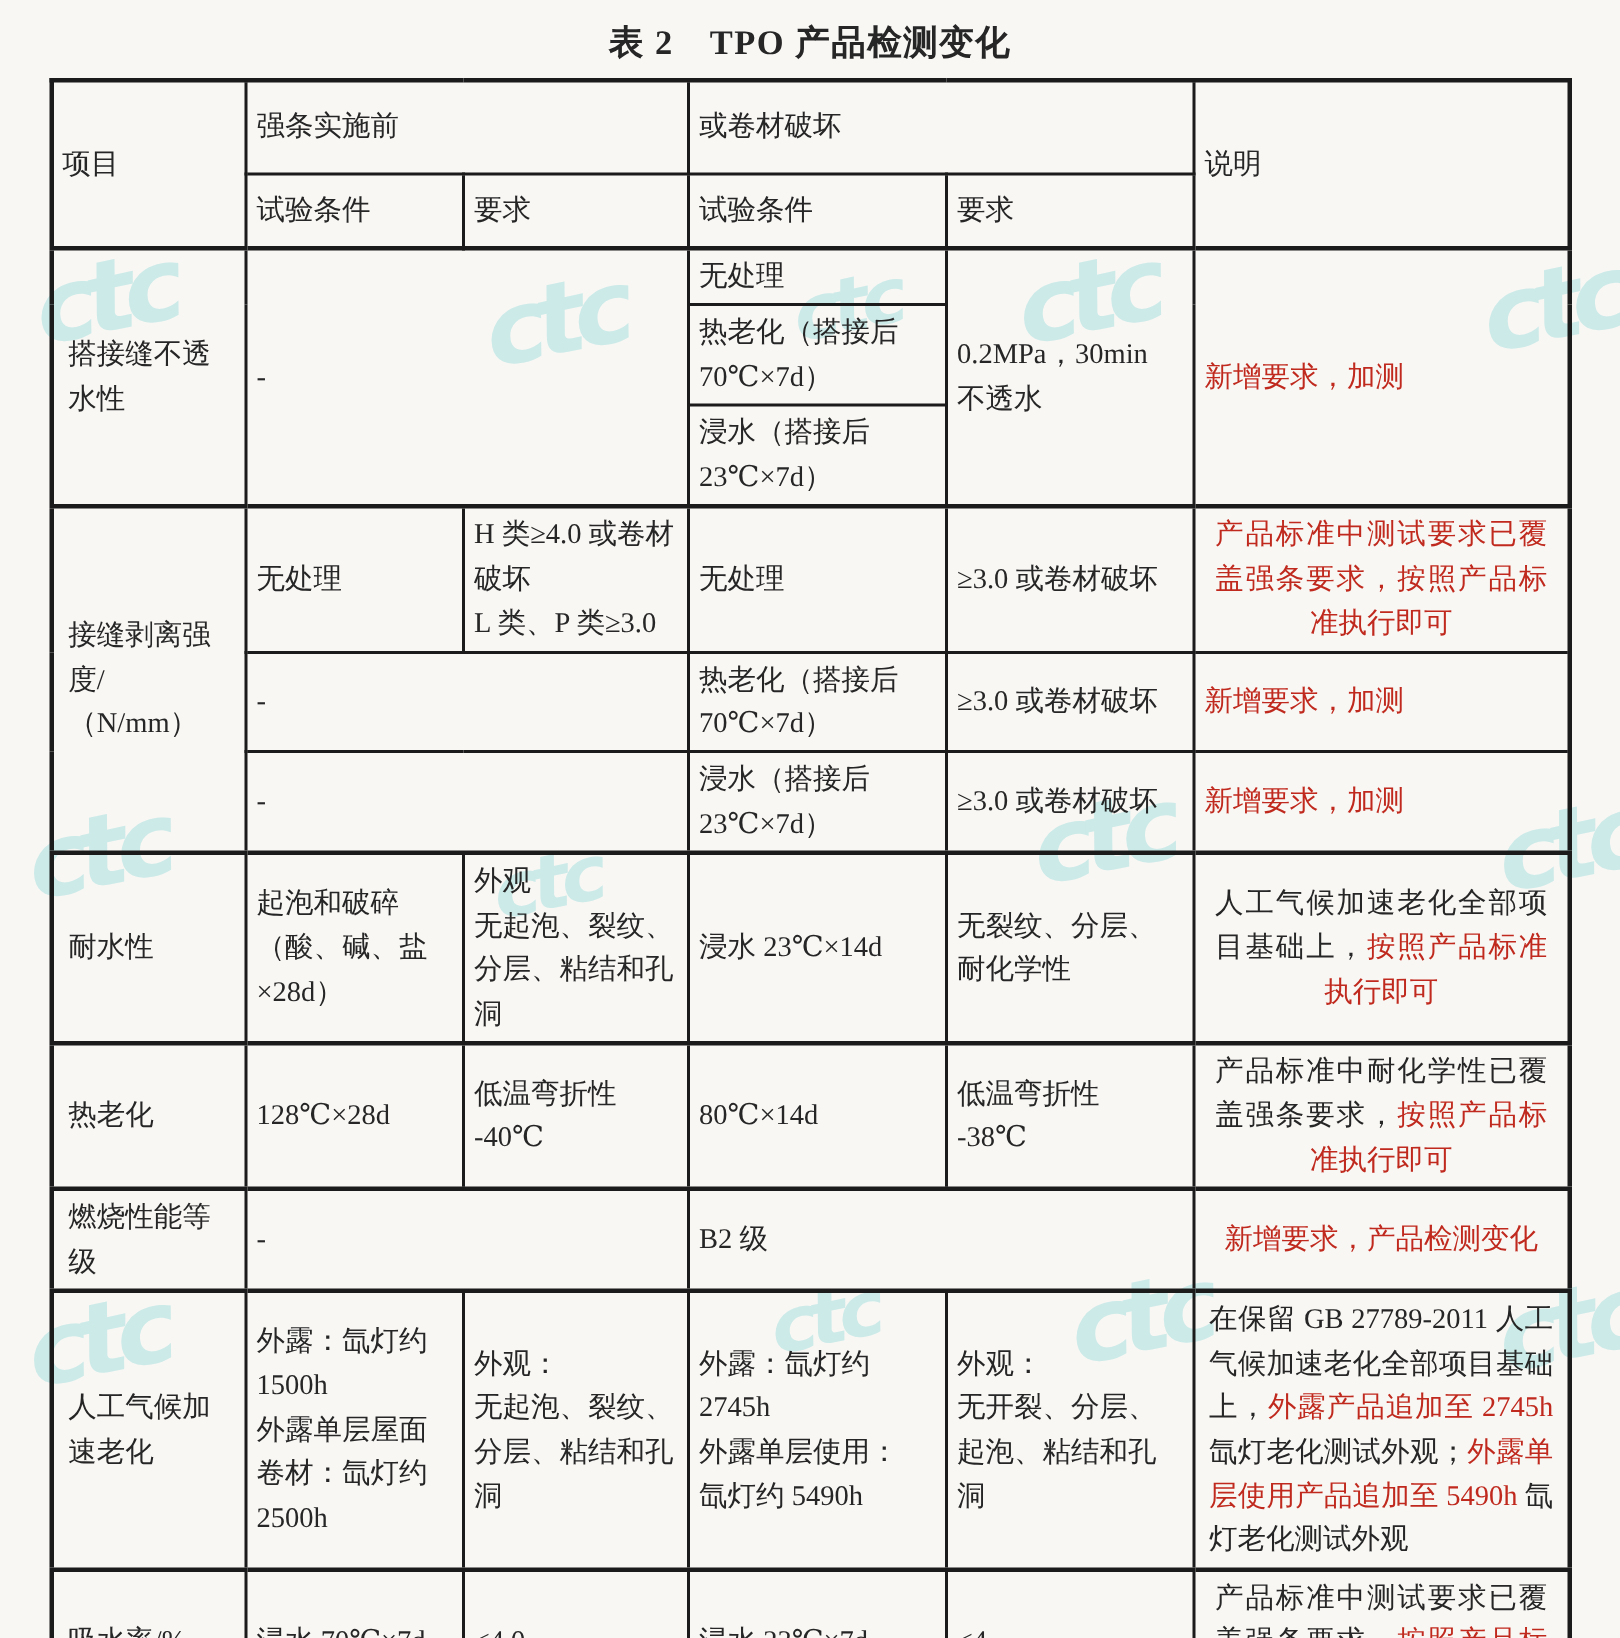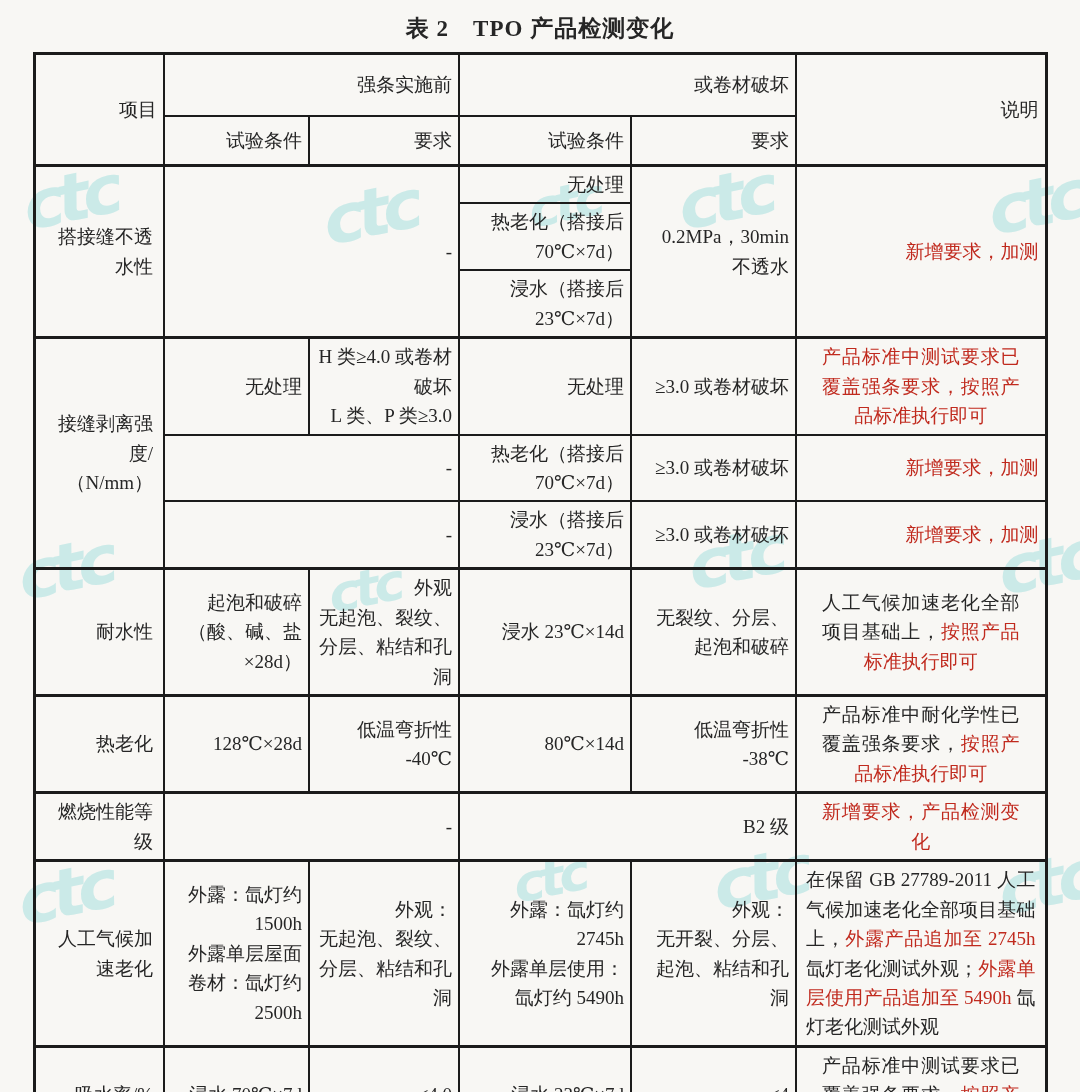--- a/index.html
+++ b/index.html
@@ -44,32 +44,32 @@
     width:1012px;
     margin:8px auto 0 auto;
     background:transparent;
     border:3px solid var(--border);
   }
   th,td{
     border:2px solid var(--border);
     font-size:19px;
     font-weight:400;
     line-height:1.55;
-    text-align:right;
+    text-align:left;
     vertical-align:middle;
     padding:3px 6px;
     white-space:pre-line;
     background:transparent;
     color:var(--text);
   }
   th{font-weight:400;}
   tr.g-start>td, tr.g-start>th{border-top:3px solid var(--border);}
   td.item{padding:3px 10px;}
   .t-red{color:var(--red_text);}
-  td.remark-just{text-align:justify;text-align-last:center;padding:3px 25px;}
+  td.remark-just{text-align:justify;text-align-last:center;padding:3px 13px;}
   td.remark-long{text-align:justify;text-align-last:left;padding:3px 9px;}
 </style>
 </head>
 <body>
 
 <div class="page">
 
   <div class="wm-layer">
     <div class="wm" style="left:25px;top:160px;">ctc</div>
     <div class="wm" style="left:325px;top:175px;">ctc</div>
@@ -155,21 +155,21 @@
       </tr>
 
       <tr class="g-start" style="height:110px">
         <td class="item">耐水性</td>
         <td>起泡和破碎
 （酸、碱、盐
 ×28d）</td>
         <td>外观
 无起泡、裂纹、分层、粘结和孔洞</td>
         <td>浸水 23℃×14d</td>
-        <td>无裂纹、分层、起泡和破碎</td>
+        <td>无裂纹、分层、耐化学性</td>
         <td class="remark-just"><span>人工气候加速老化全部项目基础上，</span><span class="t-red">按照产品标准执行即可</span></td>
       </tr>
 
       <tr class="g-start" style="height:82px">
         <td class="item">热老化</td>
         <td>128℃×28d</td>
         <td>低温弯折性
 -40℃</td>
         <td>80℃×14d</td>
         <td>低温弯折性

